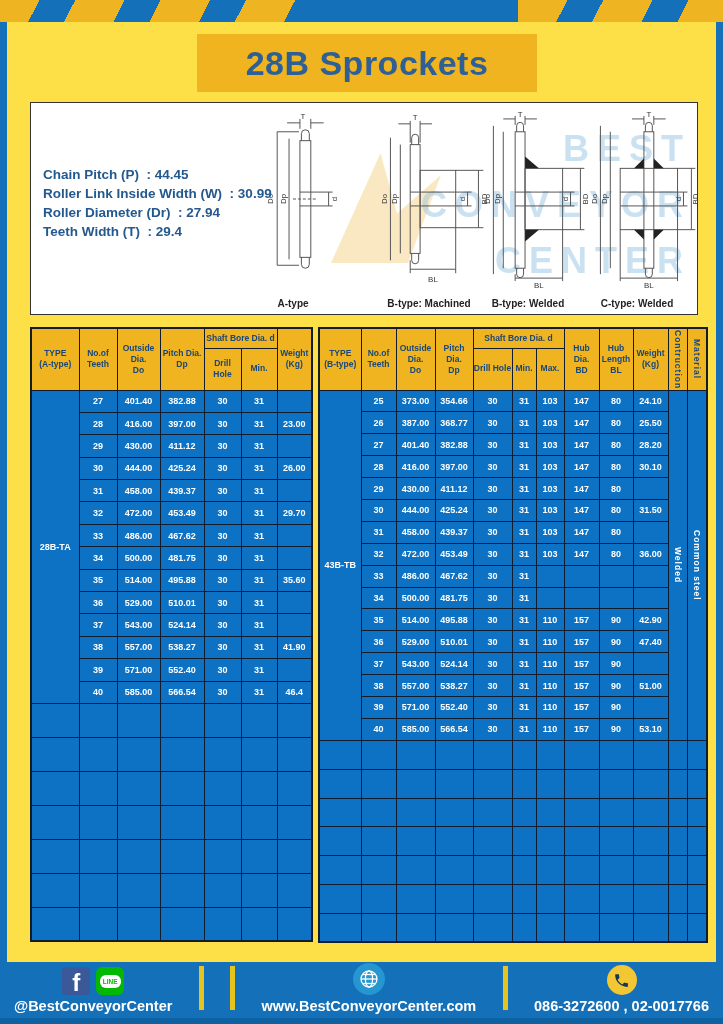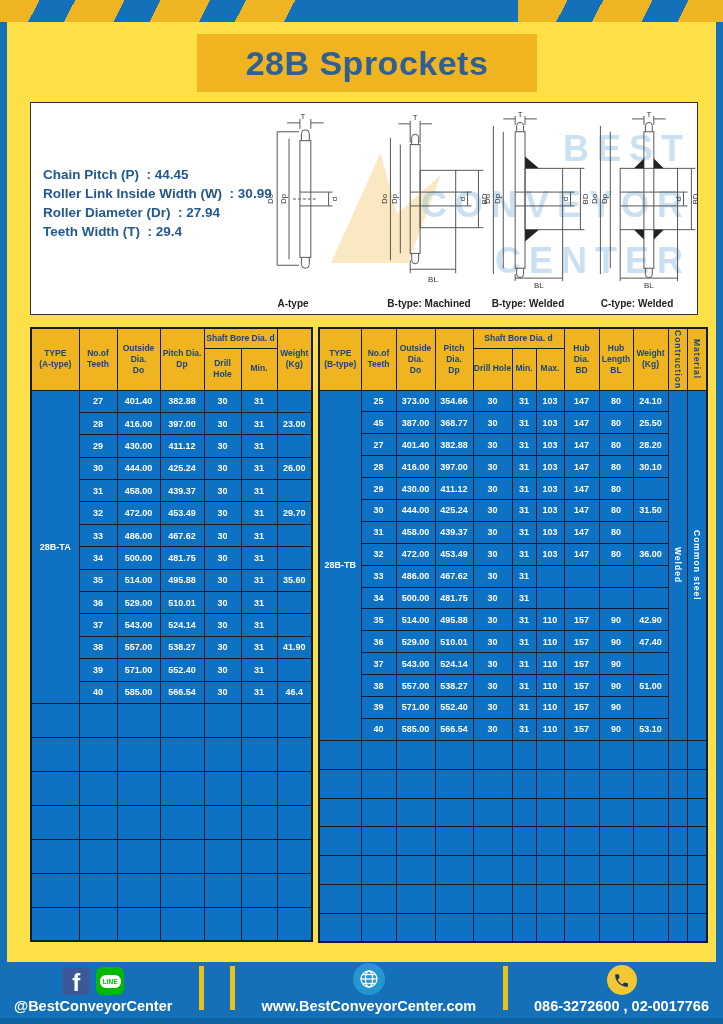--- a/index.html
+++ b/index.html
@@ -478,35 +478,35 @@
         <th rowspan="2" class="vert">Material</th>
       </tr>
       <tr>
         <th>Drill Hole</th>
         <th>Min.</th>
         <th>Max.</th>
       </tr>
     </thead>
     <tbody id="tbody-b">
         <tr class="data-row">
-          <td rowspan="16" class="type-cell">28B-TB</td>
+          <td rowspan="16" class="type-cell">43B-TB</td>
           <td>25</td>
           <td>373.00</td>
           <td>354.66</td>
           <td>30</td>
           <td>31</td>
           <td>103</td>
           <td>147</td>
           <td>80</td>
           <td>24.10</td>
           <td rowspan="16" class="vert-cell">Welded</td>
           <td rowspan="16" class="vert-cell">Common steel</td>
         </tr>
         <tr class="data-row">
-          <td>45</td>
+          <td>26</td>
           <td>387.00</td>
           <td>368.77</td>
           <td>30</td>
           <td>31</td>
           <td>103</td>
           <td>147</td>
           <td>80</td>
           <td>25.50</td>
         </tr>
         <tr class="data-row">

